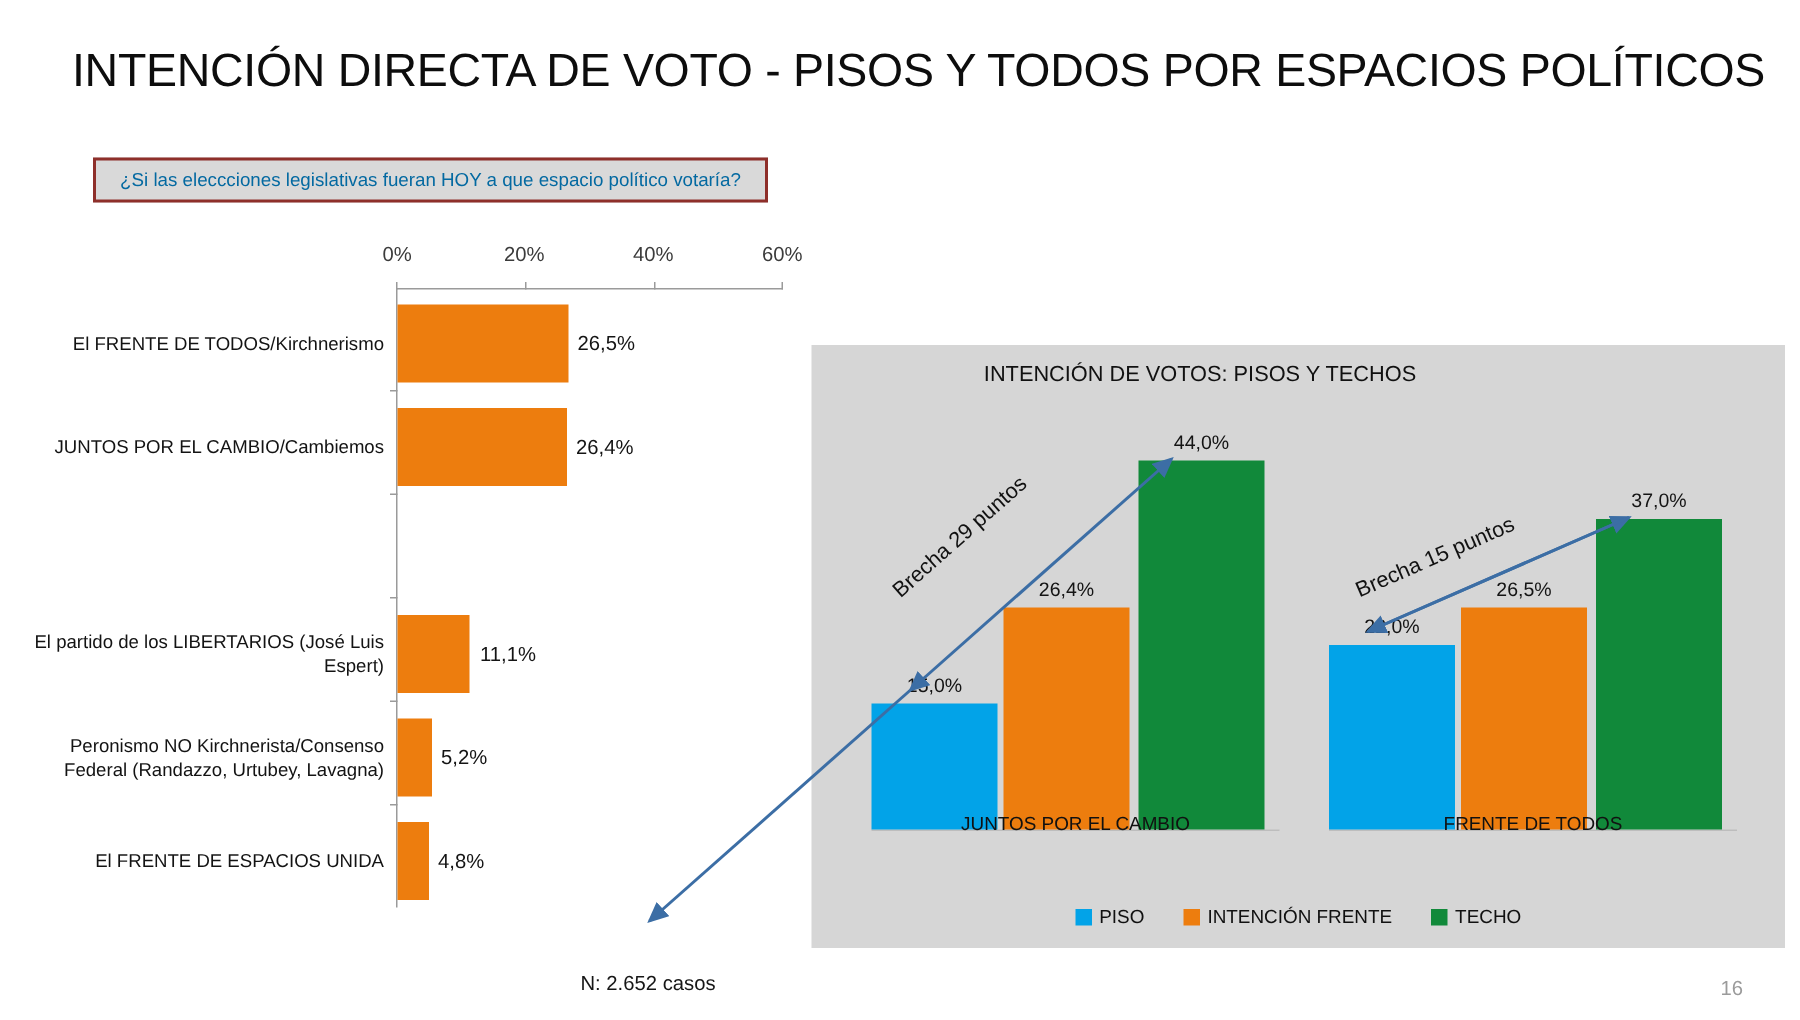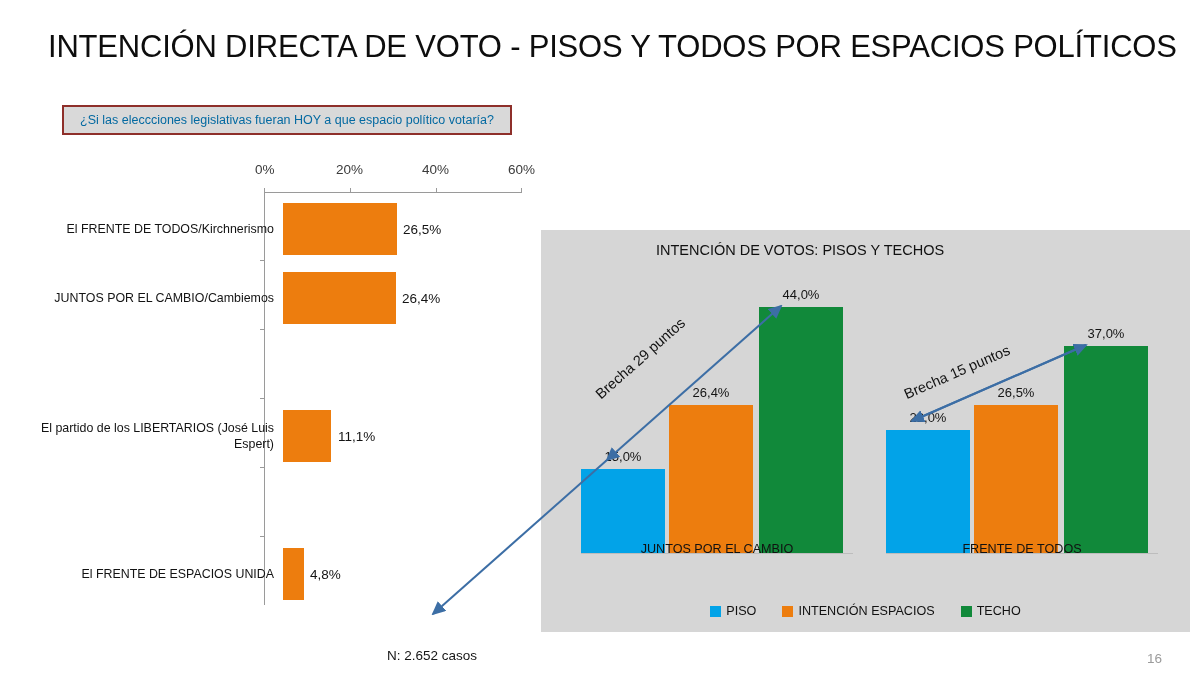--- a/index.html
+++ b/index.html
@@ -98,21 +98,20 @@
     left: -4px;
     width: 5px;
     height: 1px;
     background: #9a9a9a;
   }
   .hbar-row {
     position: absolute;
     left: 0px;
     width: 540px;
     height: 68px;
-    margin-left: 18px;
   }
   .hbar-label {
     position: absolute;
     right: 284px;
     width: 250px;
     text-align: right;
     font-size: 12.4px;
     line-height: 16px;
     color: #131313;
     top: 50%;
@@ -287,20 +286,25 @@
     <div class="hbar-value" style="left:384px;">26,4%</div>
   </div>
 
 
   <div class="hbar-row" style="top:252px;">
     <div class="hbar-label">El partido de los LIBERTARIOS (José Luis Espert)</div>
     <div class="hbar-bar" style="width:48px; background:#ED7D0E;"></div>
     <div class="hbar-value" style="left:320px;">11,1%</div>
   </div>
 
+  <div class="hbar-row" style="top:321px;">
+    <div class="hbar-label">Peronismo NO Kirchnerista/Consenso Federal (Randazzo, Urtubey, Lavagna)</div>
+    <div class="hbar-bar" style="width:23px; background:#ED7D0E;"></div>
+    <div class="hbar-value" style="left:294px;">5,2%</div>
+  </div>
 
   <div class="hbar-row" style="top:390px;">
     <div class="hbar-label">El FRENTE DE ESPACIOS UNIDA</div>
     <div class="hbar-bar" style="width:21px; background:#ED7D0E;"></div>
     <div class="hbar-value" style="left:292px;">4,8%</div>
   </div>
 
 </div>
 
 <div id="left-note">N: 2.652 casos</div>
@@ -366,21 +370,21 @@
 
   </div>
 
   <div id="right-legend">
     <span class="legend-item">
       <span class="legend-swatch" style="background:#02A3E8;"></span>
       <span class="legend-text">PISO</span>
     </span>
     <span class="legend-item">
       <span class="legend-swatch" style="background:#ED7D0E;"></span>
-      <span class="legend-text">INTENCIÓN ESPACIOS</span>
+      <span class="legend-text">INTENCIÓN FRENTE</span>
     </span>
     <span class="legend-item">
       <span class="legend-swatch" style="background:#11893A;"></span>
       <span class="legend-text">TECHO</span>
     </span>
   </div>
 
 </div>
 
 <div id="page-number">16</div>

